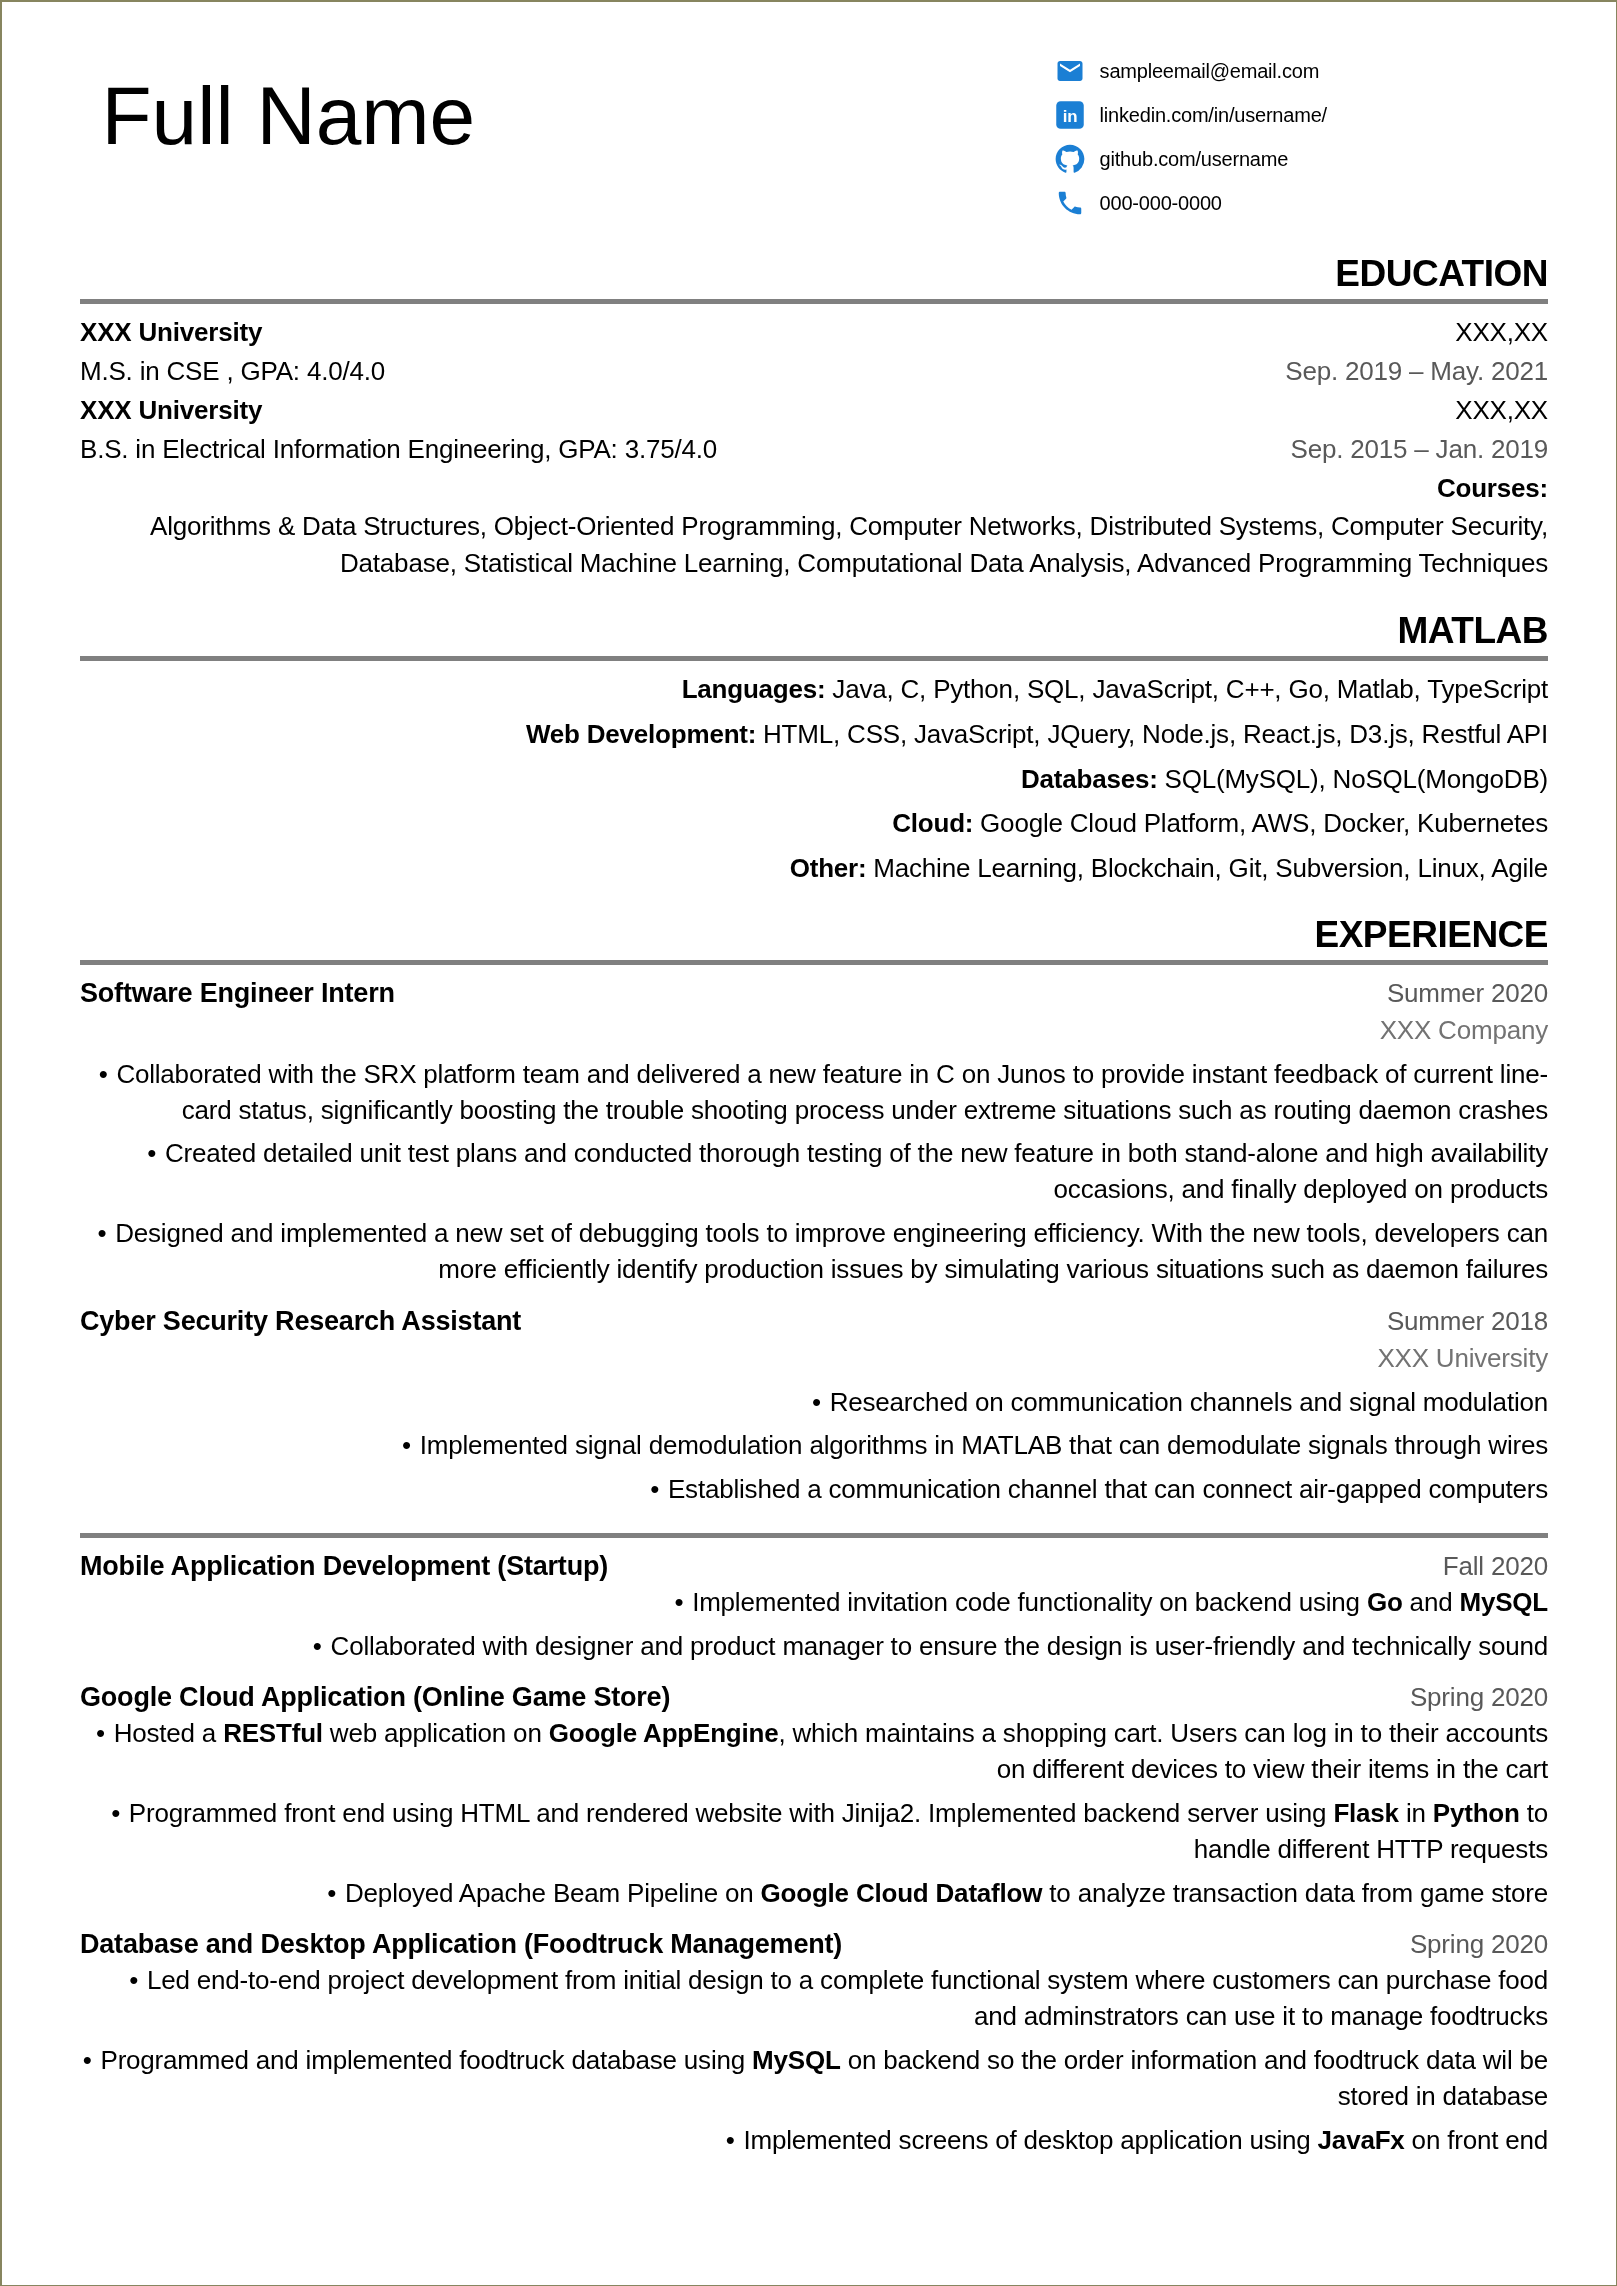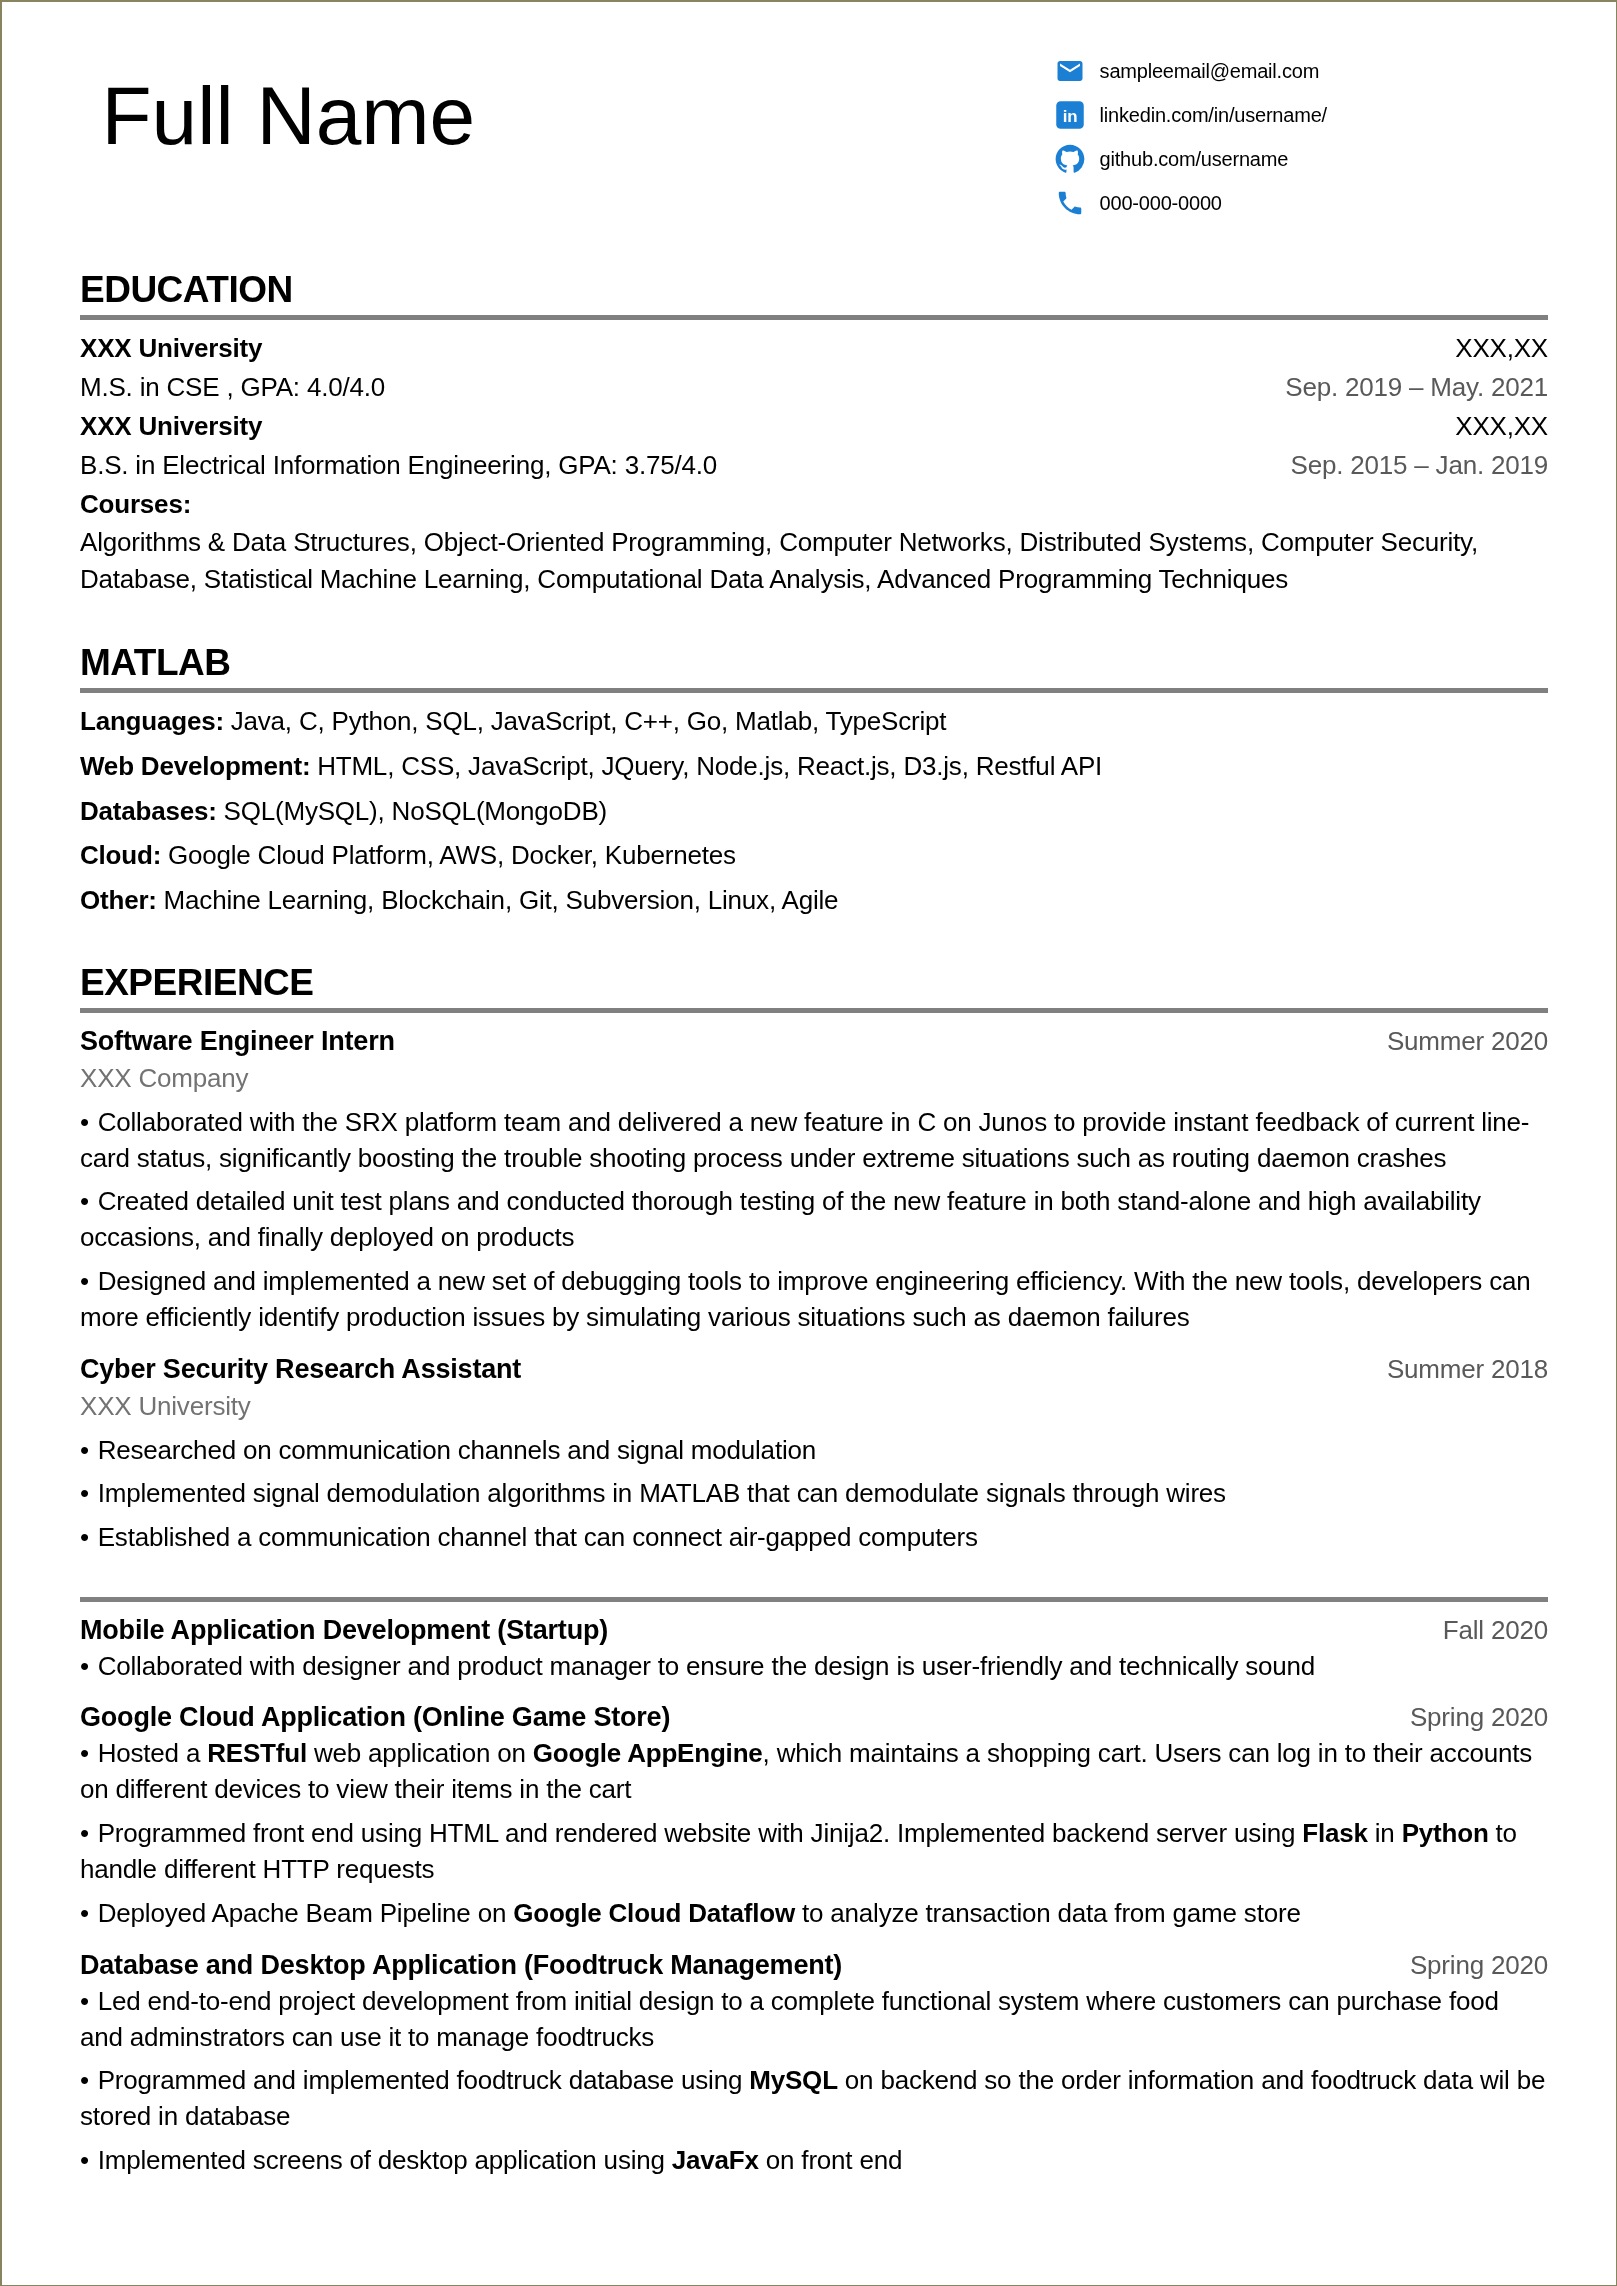--- a/index.html
+++ b/index.html
@@ -13,21 +13,21 @@
   }
   
   .header{display:flex;justify-content:space-between;align-items:flex-start;}
   .full-name{font-size:82px;font-weight:400;line-height:98px;margin:21.5px 0 0 21.5px;letter-spacing:0;}
   .contact{margin-top:3.9px;width:493px;flex:none;}
   .contact-row{display:flex;align-items:center;height:44px;}
   .cicon{width:30px;height:30px;flex:none;margin-right:14.6px;display:flex;align-items:center;}
   .cicon svg{width:100%;height:100%;display:block;}
   .ctext{white-space:nowrap;font-size:20px;}
   
-  section{margin-top:42px;}
+  section{margin-top:26px;text-align:right;}
   .sec-title{font-size:37px;font-weight:bold;line-height:45px;margin:0;letter-spacing:-0.5px;}
   .rule{height:4.9px;background:#808080;margin:2.9px 0 9.8px 0;}
   
   .edu-row{display:flex;justify-content:space-between;line-height:39px;}
   .edu-school{font-weight:bold;}
   .edu-dates{color:#595959;}
   .courses-label{font-weight:bold;line-height:39px;}
   .courses-text{line-height:37px;}
   
   .skill-row{margin-bottom:8.8px;}
@@ -171,20 +171,21 @@
   <section>
     <div class="rule"></div>
     <div id="pj-entries">
         <div class="xp-entry">
     <div class="xp-head">
       <span class="xp-role">Mobile Application Development (Startup)</span>
       <span class="xp-date">Fall 2020</span>
     </div>
 
     <div class="bullets">
+            <p class="bullet"><span class="bdot">•</span>Implemented invitation code functionality on backend using <b>Go</b> and <b>MySQL</b></p>
             <p class="bullet"><span class="bdot">•</span>Collaborated with designer and product manager to ensure the design is user-friendly and technically sound</p>
           </div>
   </div>
         <div class="xp-entry">
     <div class="xp-head">
       <span class="xp-role">Google Cloud Application (Online Game Store)</span>
       <span class="xp-date">Spring 2020</span>
     </div>
 
     <div class="bullets">

